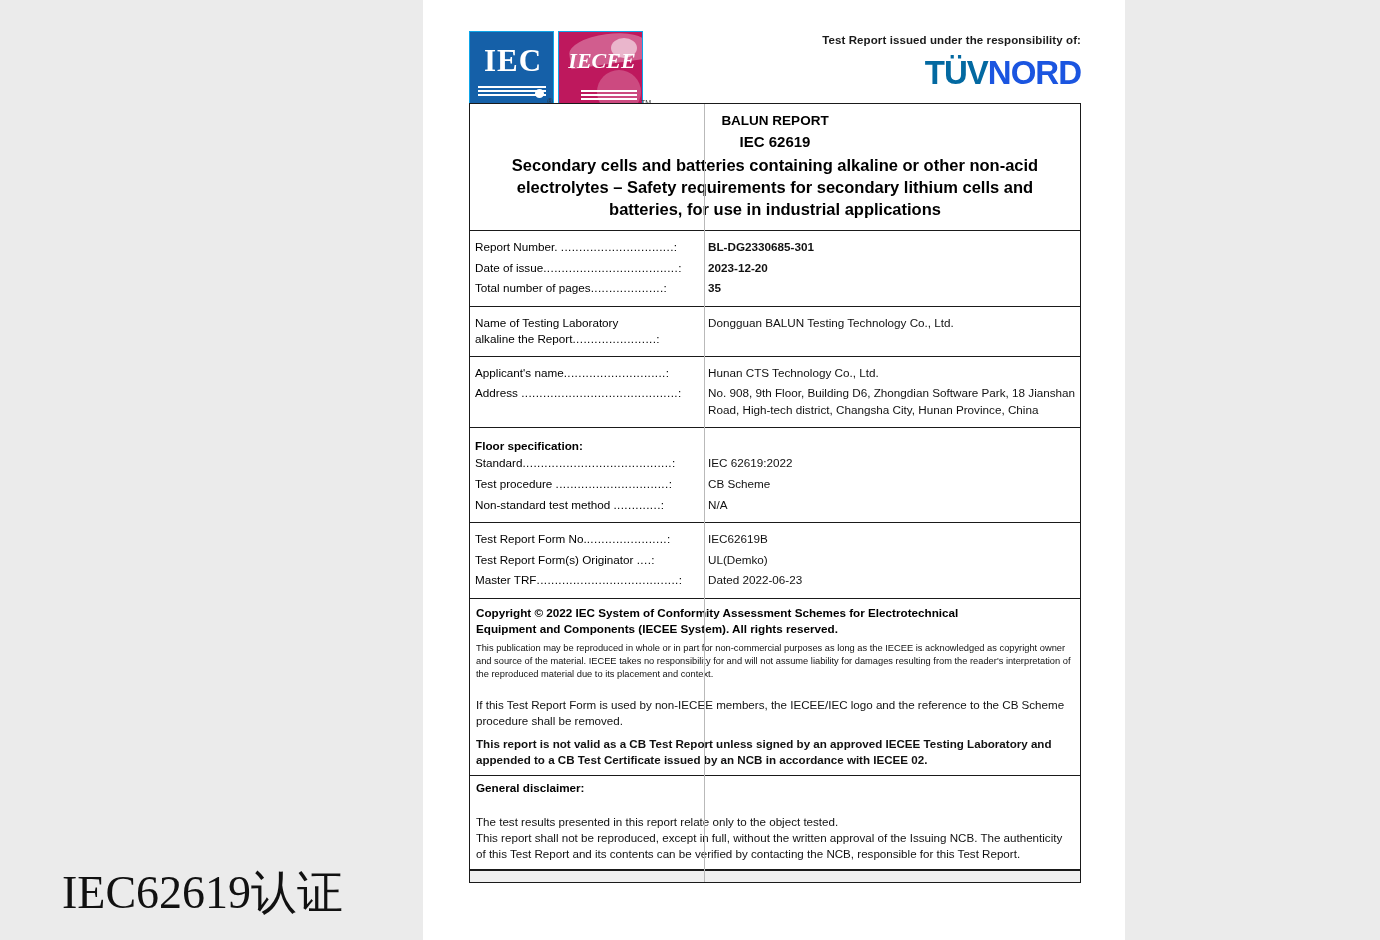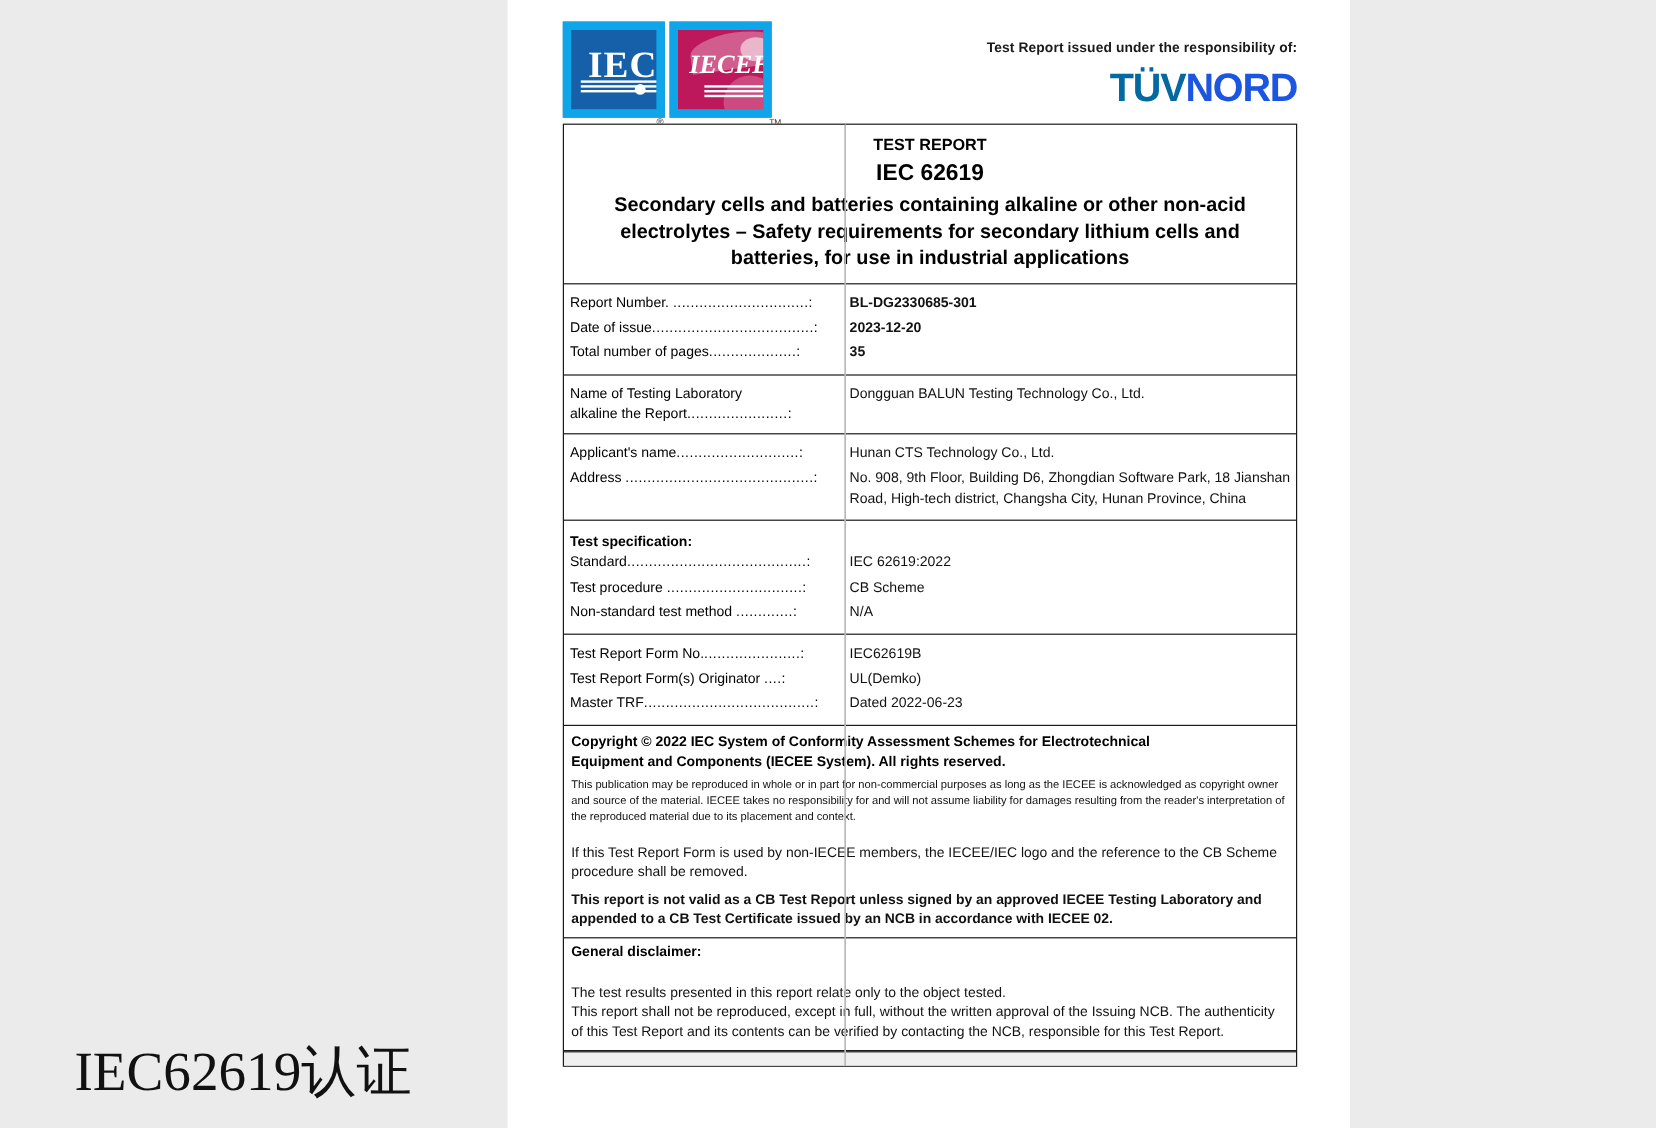--- a/index.html
+++ b/index.html
@@ -21,24 +21,24 @@
   }
 
   
   #header {
     position: absolute;
     left: 46px; top: 18px;
     width: 612px; height: 86px;
   }
   .logo-box {
     position: absolute;
-    top: 0;
+    top: 13px;
     width: 85px; height: 80px;
     background: #1560a8;
-    border: 7px solid #0ea5e9;
+    border: 1px solid #0ea5e9;
     overflow: hidden;
   }
   #iec-logo { left: 0; background: #1560a8; }
   #iecee-logo { left: 89px; background: #be185d; }
 
   .iec-text {
     position: absolute;
     left: 6px; top: 13px;
     width: 74px;
     color: #ffffff;
@@ -133,21 +133,21 @@
     border-bottom: 1.5px solid #1a1a1a;
   }
   .tsec:last-child { border-bottom: none; }
 
   
   #title-block {
     padding: 7px 10px 9px 10px;
     text-align: center;
   }
   #title-block .t1 { font-size: 13.5px; font-weight: bold; line-height: 1.45; }
-  #title-block .t2 { font-size: 19px; font-weight: bold; line-height: 1.45; }
+  #title-block .t2 { font-size: 15px; font-weight: bold; line-height: 1.45; }
   #title-block .t3 {
     font-size: 16.5px; font-weight: bold;
     line-height: 1.33; margin-top: 3px;
   }
 
   
   .rows { padding: 6px 0 7px 0; }
   .row {
     display: flex;
     align-items: flex-start;
@@ -263,21 +263,21 @@
       <div class="reg-mark" id="iecee-tm">TM</div>
 
       <div id="resp-line">Test Report issued under the responsibility of:</div>
 
       <div id="tuv-logo"><span id="tuv-part">TÜV</span><span id="nord-part">NORD</span></div>
     </div>
 
     <div id="report-table">
 
       <div class="tsec" id="title-block">
-        <div class="t1">TEST REPORT</div>
+        <div class="t1">BALUN REPORT</div>
         <div class="t2">IEC 62619</div>
         <div class="t3">Secondary cells and batteries containing alkaline or other non-acid electrolytes – Safety requirements for secondary lithium cells and batteries, for use in industrial applications</div>
       </div>
 
       <div class="tsec rows">
         <div class="colrule"></div>
 
         <div class="row">
           <div class="lbl"><span>Report Number. </span><span class="leader">...............................</span><span>:</span></div>
           <div class="val bold">BL-DG2330685-301</div>
@@ -312,21 +312,21 @@
 
         <div class="row">
           <div class="lbl"><span>Address </span><span class="leader">...........................................</span><span>:</span></div>
           <div class="val">No. 908, 9th Floor, Building D6, Zhongdian Software Park, 18 Jianshan Road, High-tech district, Changsha City, Hunan Province, China</div>
         </div>
       </div>
 
       <div class="tsec rows">
         <div class="colrule"></div>
 
-        <div class="plain-head">Test specification:</div>
+        <div class="plain-head">Floor specification:</div>
 
         <div class="row">
           <div class="lbl"><span>Standard</span><span class="leader">.........................................</span><span>:</span></div>
           <div class="val">IEC 62619:2022</div>
         </div>
 
         <div class="row">
           <div class="lbl"><span>Test procedure </span><span class="leader">...............................</span><span>:</span></div>
           <div class="val">CB Scheme</div>
         </div>

